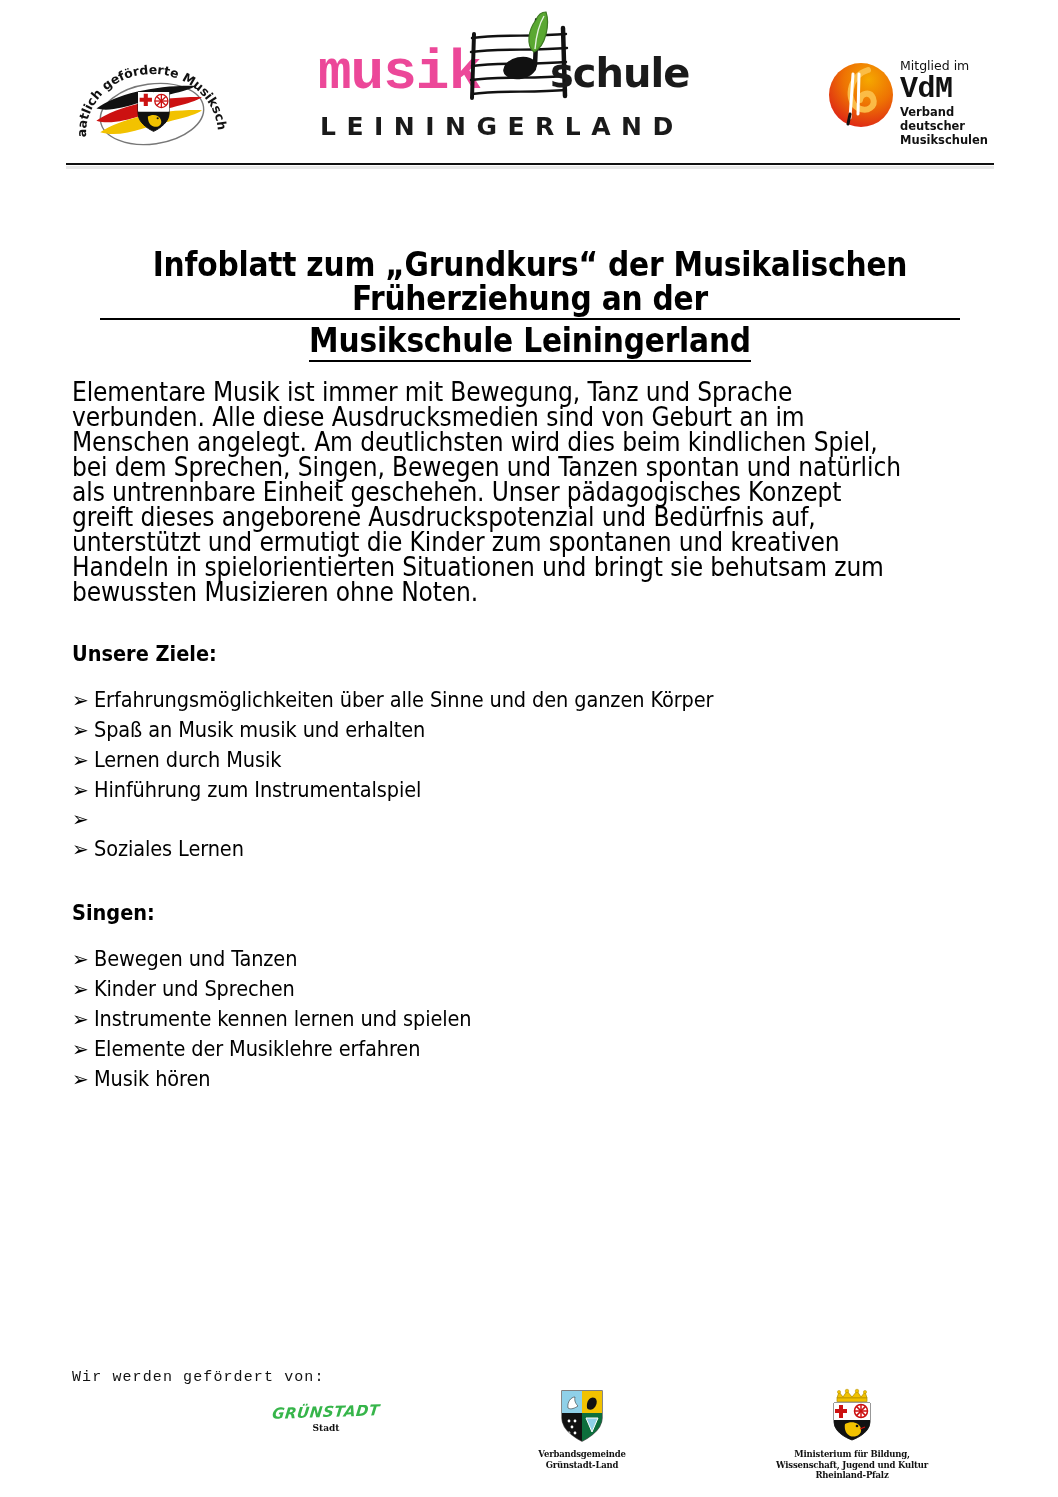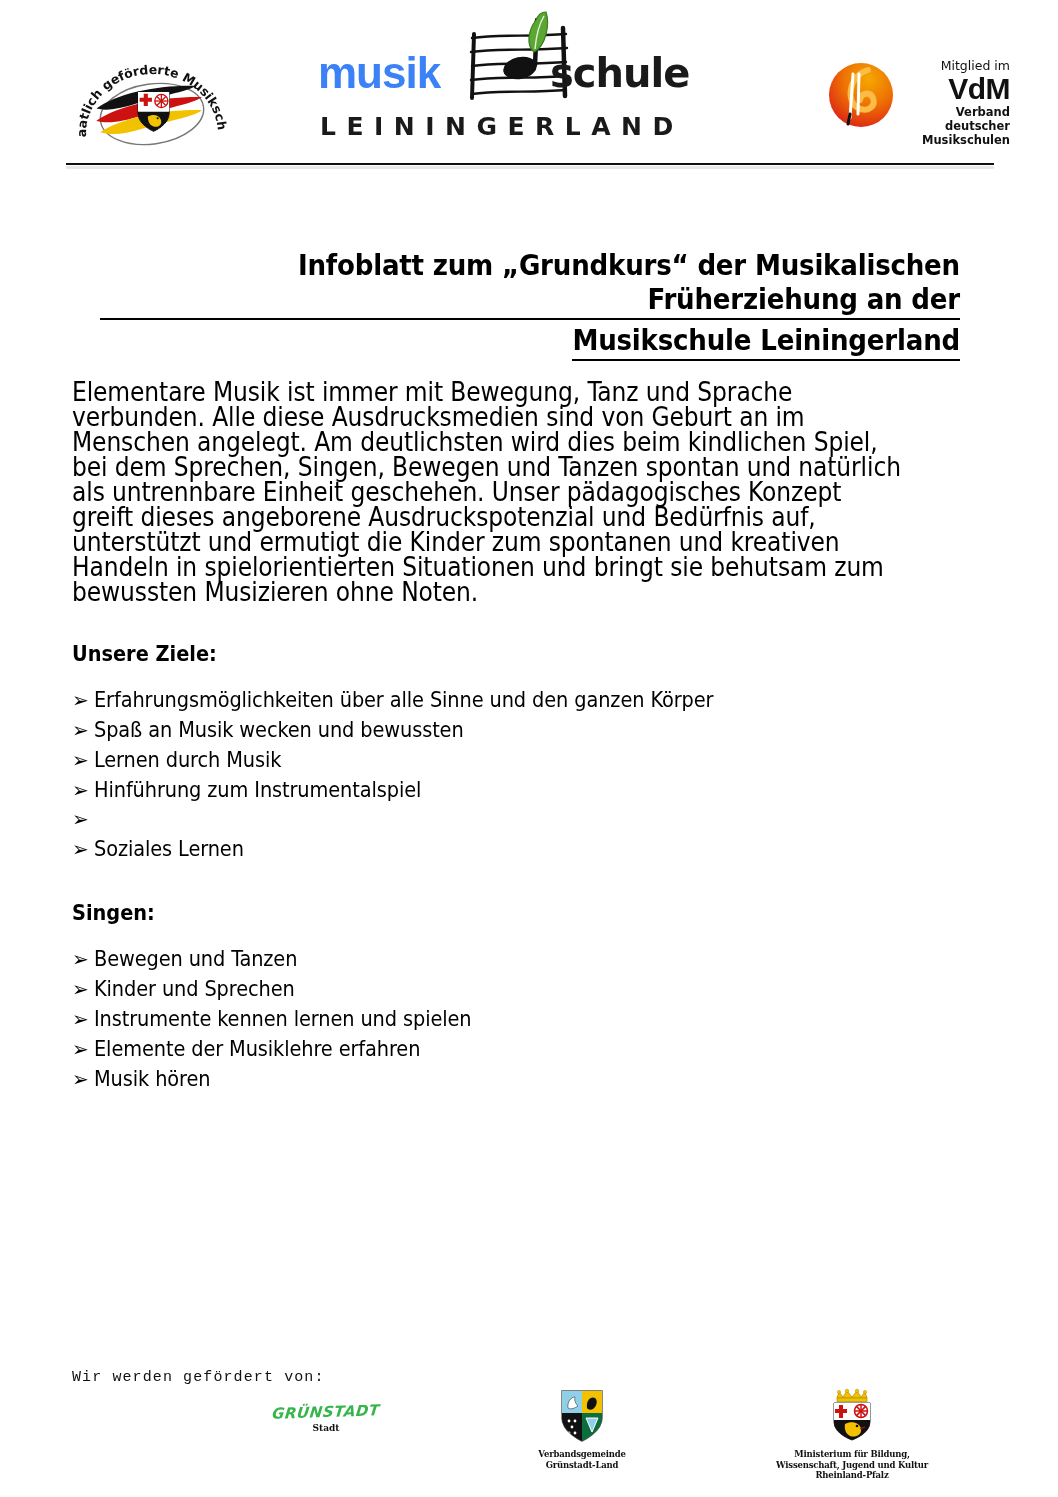--- a/index.html
+++ b/index.html
@@ -50,25 +50,25 @@
     height: 122px;
   }
   .brand-row {
     position: relative;
     height: 78px;
   }
   .brand-musik {
     position: absolute;
     left: 0;
     top: 4px;
-    font-family: Liberation Sans, sans-serif;
-    font-weight: bold;
-    font-size: 44px;
+    font-family: Liberation Mono, monospace;
+    font-weight: bold;
+    font-size: 56px;
     letter-spacing: -1px;
-    color: #3b82f6;
+    color: #ec4899;
     line-height: 62px;
   }
   .brand-schule {
     position: absolute;
     left: 232px;
     top: 4px;
     font-family: "DejaVu Sans", sans-serif;
     font-weight: bold;
     font-size: 40px;
     letter-spacing: -1px;
@@ -94,21 +94,20 @@
     color: #1a1a1a;
   }
 
   
   .vdm {
     position: absolute;
     left: 828px;
     top: 58px;
     width: 180px;
     height: 86px;
-    text-align: right;
   }
   .vdm-mark {
     position: absolute;
     left: 0;
     top: 4px;
     width: 66px;
     height: 66px;
   }
   .vdm-text {
     position: absolute;
@@ -117,21 +116,21 @@
     width: 110px;
   }
   .vdm-line1 {
     font-family: "DejaVu Sans", sans-serif;
     font-size: 12.5px;
     font-weight: normal;
     color: #111;
     line-height: 15px;
   }
   .vdm-big {
-    font-family: Liberation Sans, sans-serif;
+    font-family: Liberation Mono, monospace;
     font-size: 30px;
     font-weight: bold;
     color: #111;
     line-height: 32px;
     letter-spacing: -0.5px;
   }
   .vdm-line3, .vdm-line4 {
     font-family: "DejaVu Sans", sans-serif;
     font-size: 11.5px;
     font-weight: bold;
@@ -156,24 +155,24 @@
     height: 3px;
     background: #e8e8e8;
   }
 
   
   .title {
     position: absolute;
     left: 100px;
     top: 248px;
     width: 860px;
-    text-align: right;
+    text-align: center;
     font-family: "DejaVu Sans Condensed", "Liberation Sans Narrow", "Liberation Sans", sans-serif;
     font-weight: bold;
-    font-size: 29px;
+    font-size: 33px;
     line-height: 41px;
     letter-spacing: -0.2px;
     color: #000;
   }
   .title-line {
     display: block;
   }
   .title-line span {
     border-bottom: 2px solid #000;
     padding-bottom: 2px;
@@ -399,21 +398,21 @@
     <div class="para">Elementare Musik ist immer mit Bewegung, Tanz und Sprache verbunden. Alle diese Ausdrucksmedien sind von Geburt an im Menschen angelegt. Am deutlichsten wird dies beim kindlichen Spiel, bei dem Sprechen, Singen, Bewegen und Tanzen spontan und natürlich als untrennbare Einheit geschehen. Unser pädagogisches Konzept greift dieses angeborene Ausdruckspotenzial und Bedürfnis auf, unterstützt und ermutigt die Kinder zum spontanen und kreativen Handeln in spielorientierten Situationen und bringt sie behutsam zum bewussten Musizieren ohne Noten.</div>
 
     <div class="section-head">Unsere Ziele:</div>
     <ul class="bullets">
       <li>
         <span class="bullet-glyph">➢</span>
         <span class="bullet-text">Erfahrungsmöglichkeiten über alle Sinne und den ganzen Körper</span>
       </li>
       <li>
         <span class="bullet-glyph">➢</span>
-        <span class="bullet-text">Spaß an Musik wecken und bewussten</span>
+        <span class="bullet-text">Spaß an Musik musik und erhalten</span>
       </li>
       <li>
         <span class="bullet-glyph">➢</span>
         <span class="bullet-text">Lernen durch Musik</span>
       </li>
       <li>
         <span class="bullet-glyph">➢</span>
         <span class="bullet-text">Hinführung zum Instrumentalspiel</span>
       </li>
       <li>

